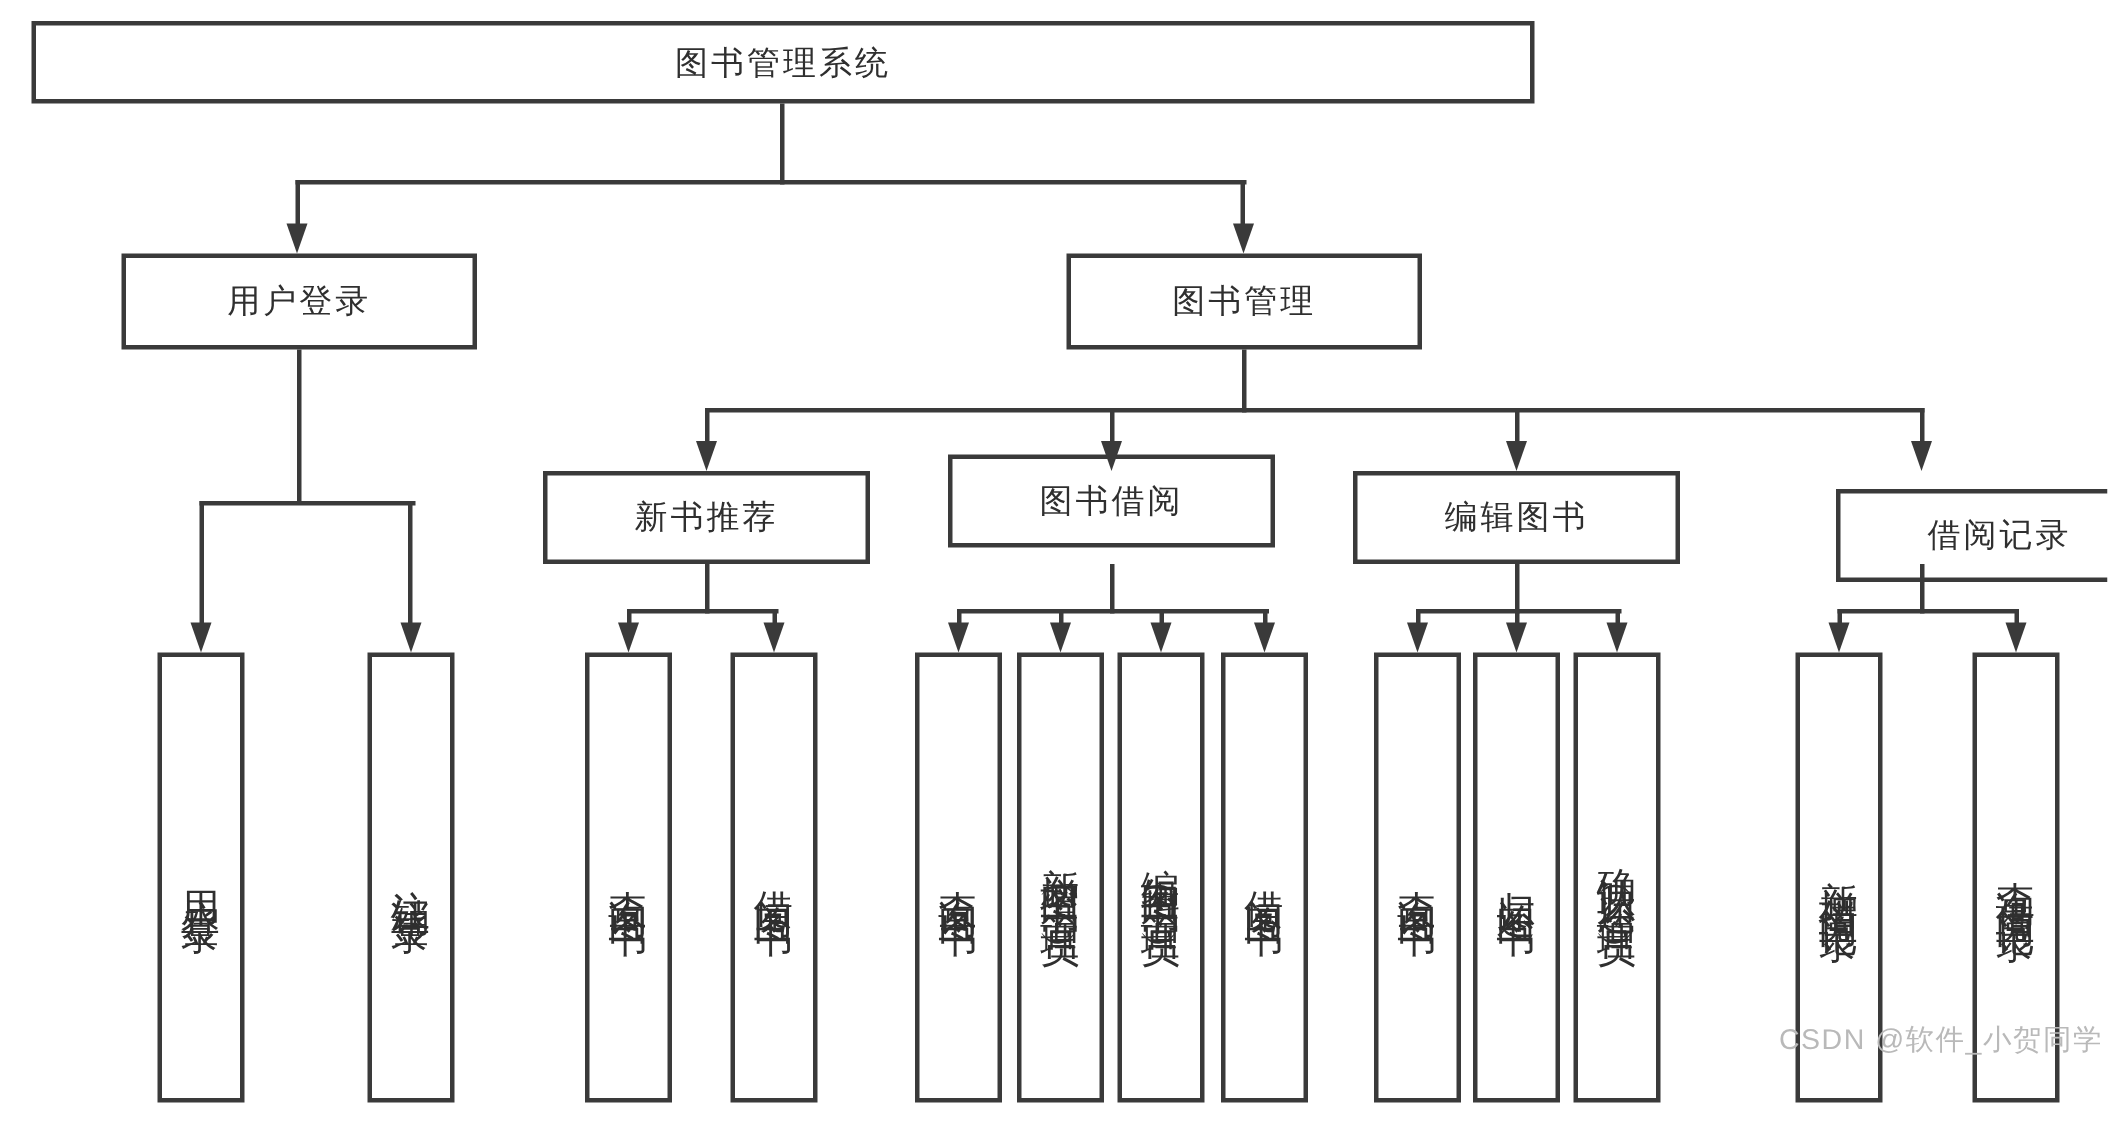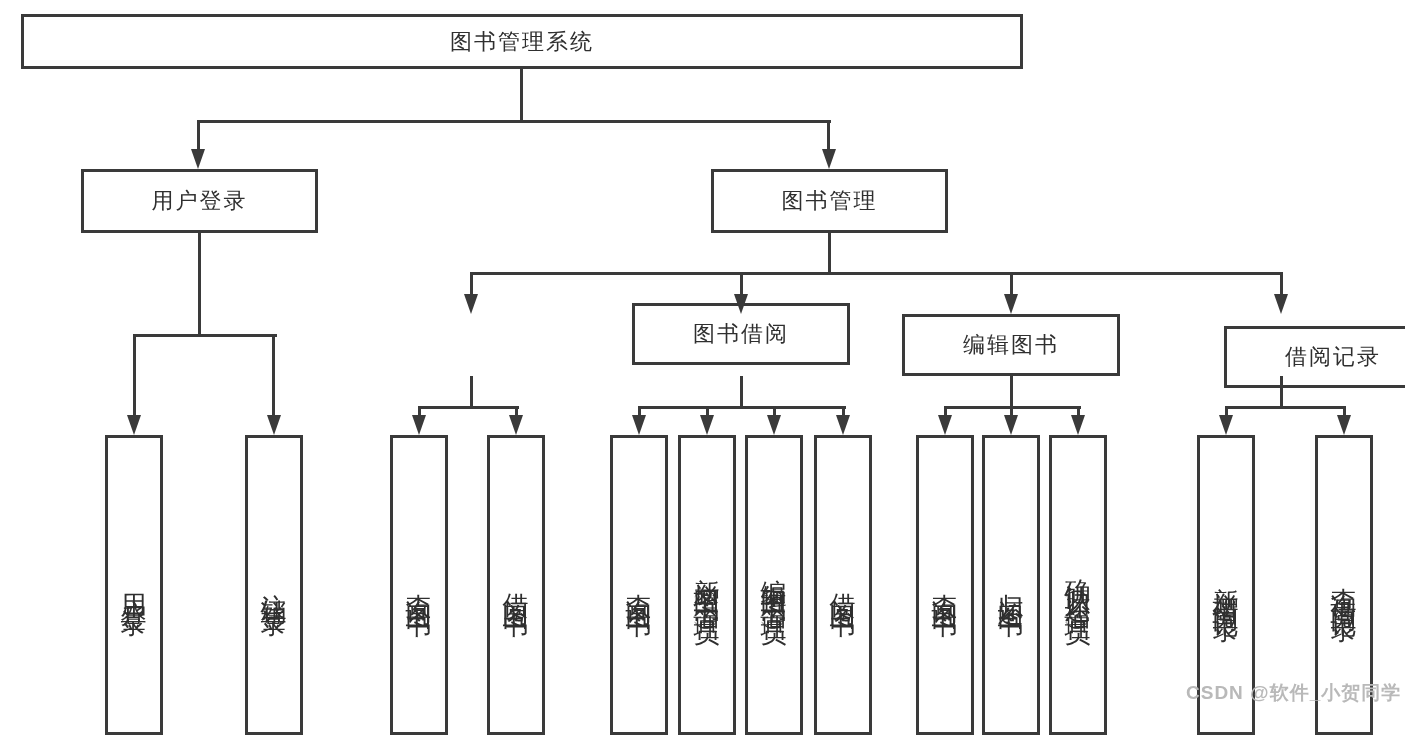--- a/index.html
+++ b/index.html
@@ -18,34 +18,35 @@
   }
   .vline{position:absolute;width:3px;background:#3a3a3a;}
   .hline{position:absolute;height:3px;background:#3a3a3a;}
   .arrow{
     position:absolute;width:0;height:0;
     border-left:7px solid transparent;border-right:7px solid transparent;
     border-top:20px solid #3a3a3a;
   }
   .watermark{
     position:absolute;left:1186px;top:680px;font-size:19px;color:#b9b9b9;
-    letter-spacing:1px;white-space:nowrap;font-weight:bold;
+    letter-spacing:1px;white-space:nowrap;
   }
 </style>
 </head>
 <body>
 
 <div class="canvas">
 
   <div class="box h" style="left:21px;top:14px;width:1002px;height:55px;">图书管理系统</div>
 
   <div class="box h" style="left:81px;top:169px;width:237px;height:64px;">用户登录</div>
 
   <div class="box h" style="left:711px;top:169px;width:237px;height:64px;">图书管理</div>
 
+  <div class="box h" style="left:362px;top:314px;width:218px;height:62px;">新书推荐</div>
 
   <div class="box h" style="left:632px;top:303px;width:218px;height:62px;">图书借阅</div>
 
   <div class="box h" style="left:902px;top:314px;width:218px;height:62px;">编辑图书</div>
 
   <div class="box h" style="left:1224px;top:314px;width:218px;height:62px;margin-top:12px;">借阅记录</div>
 
   <div class="box v" style="left:105px;top:435px;width:58px;height:300px;">用户登录</div>
   <div class="box v" style="left:245px;top:435px;width:58px;height:300px;">注销登录</div>
 

